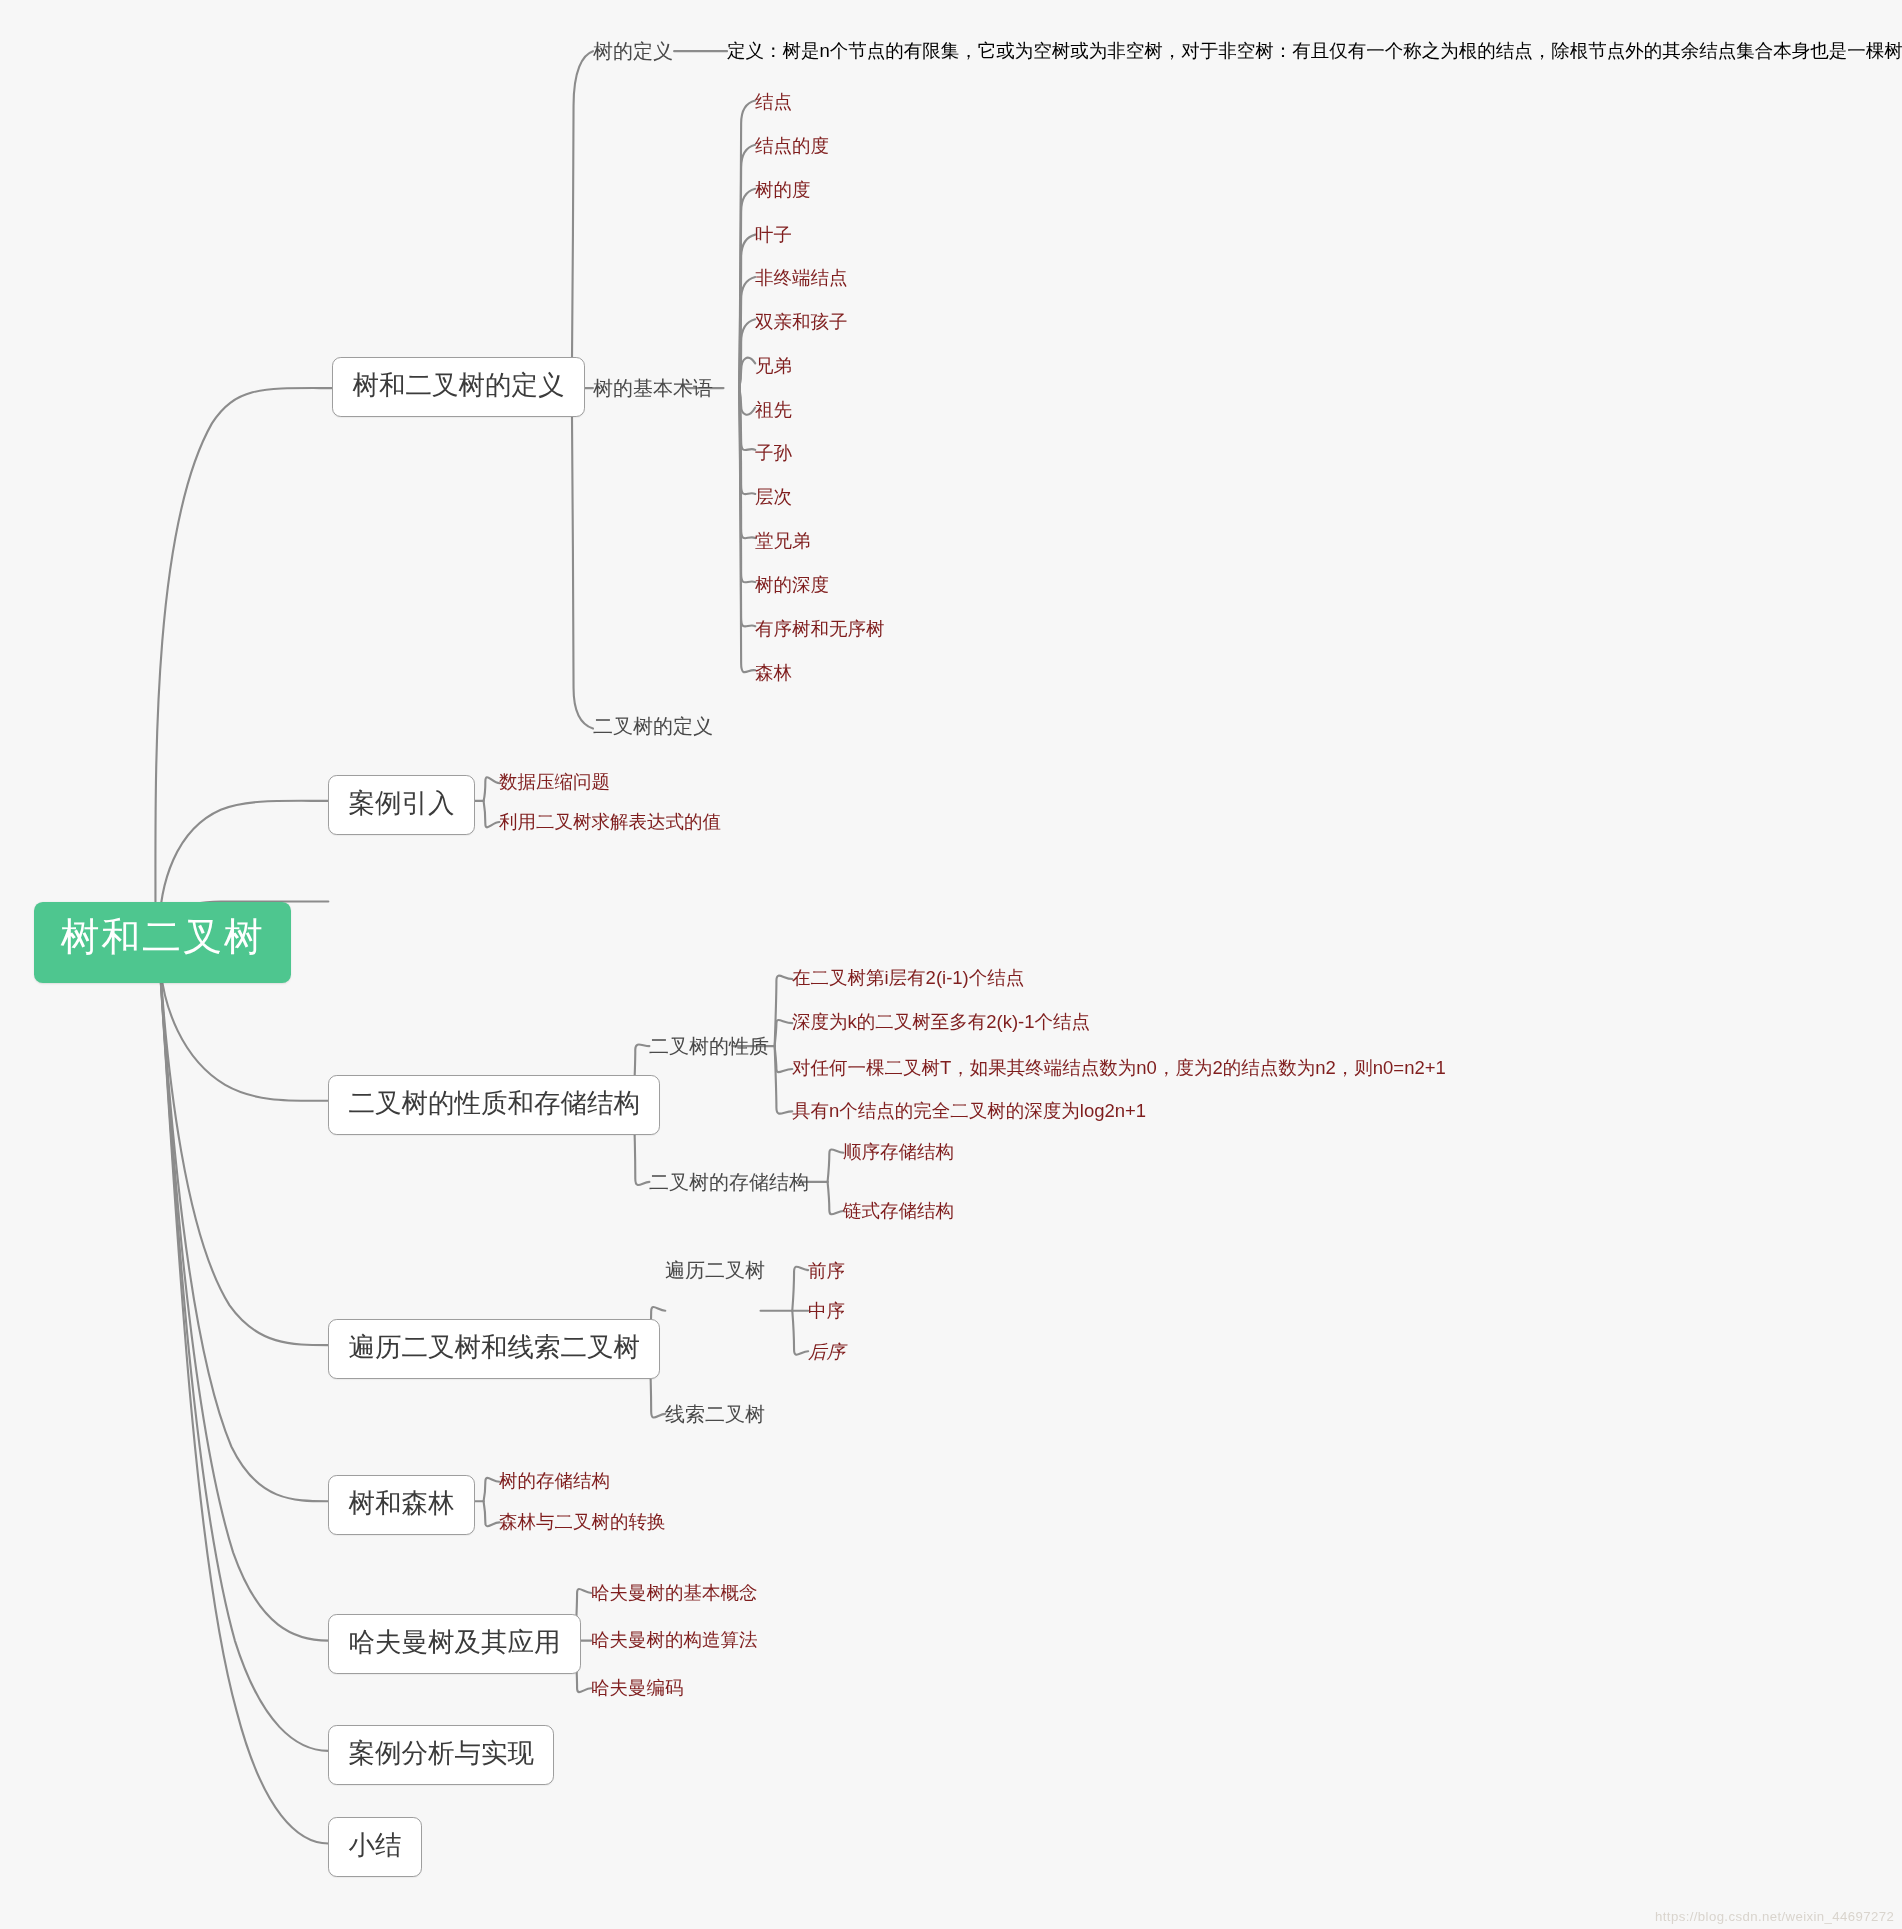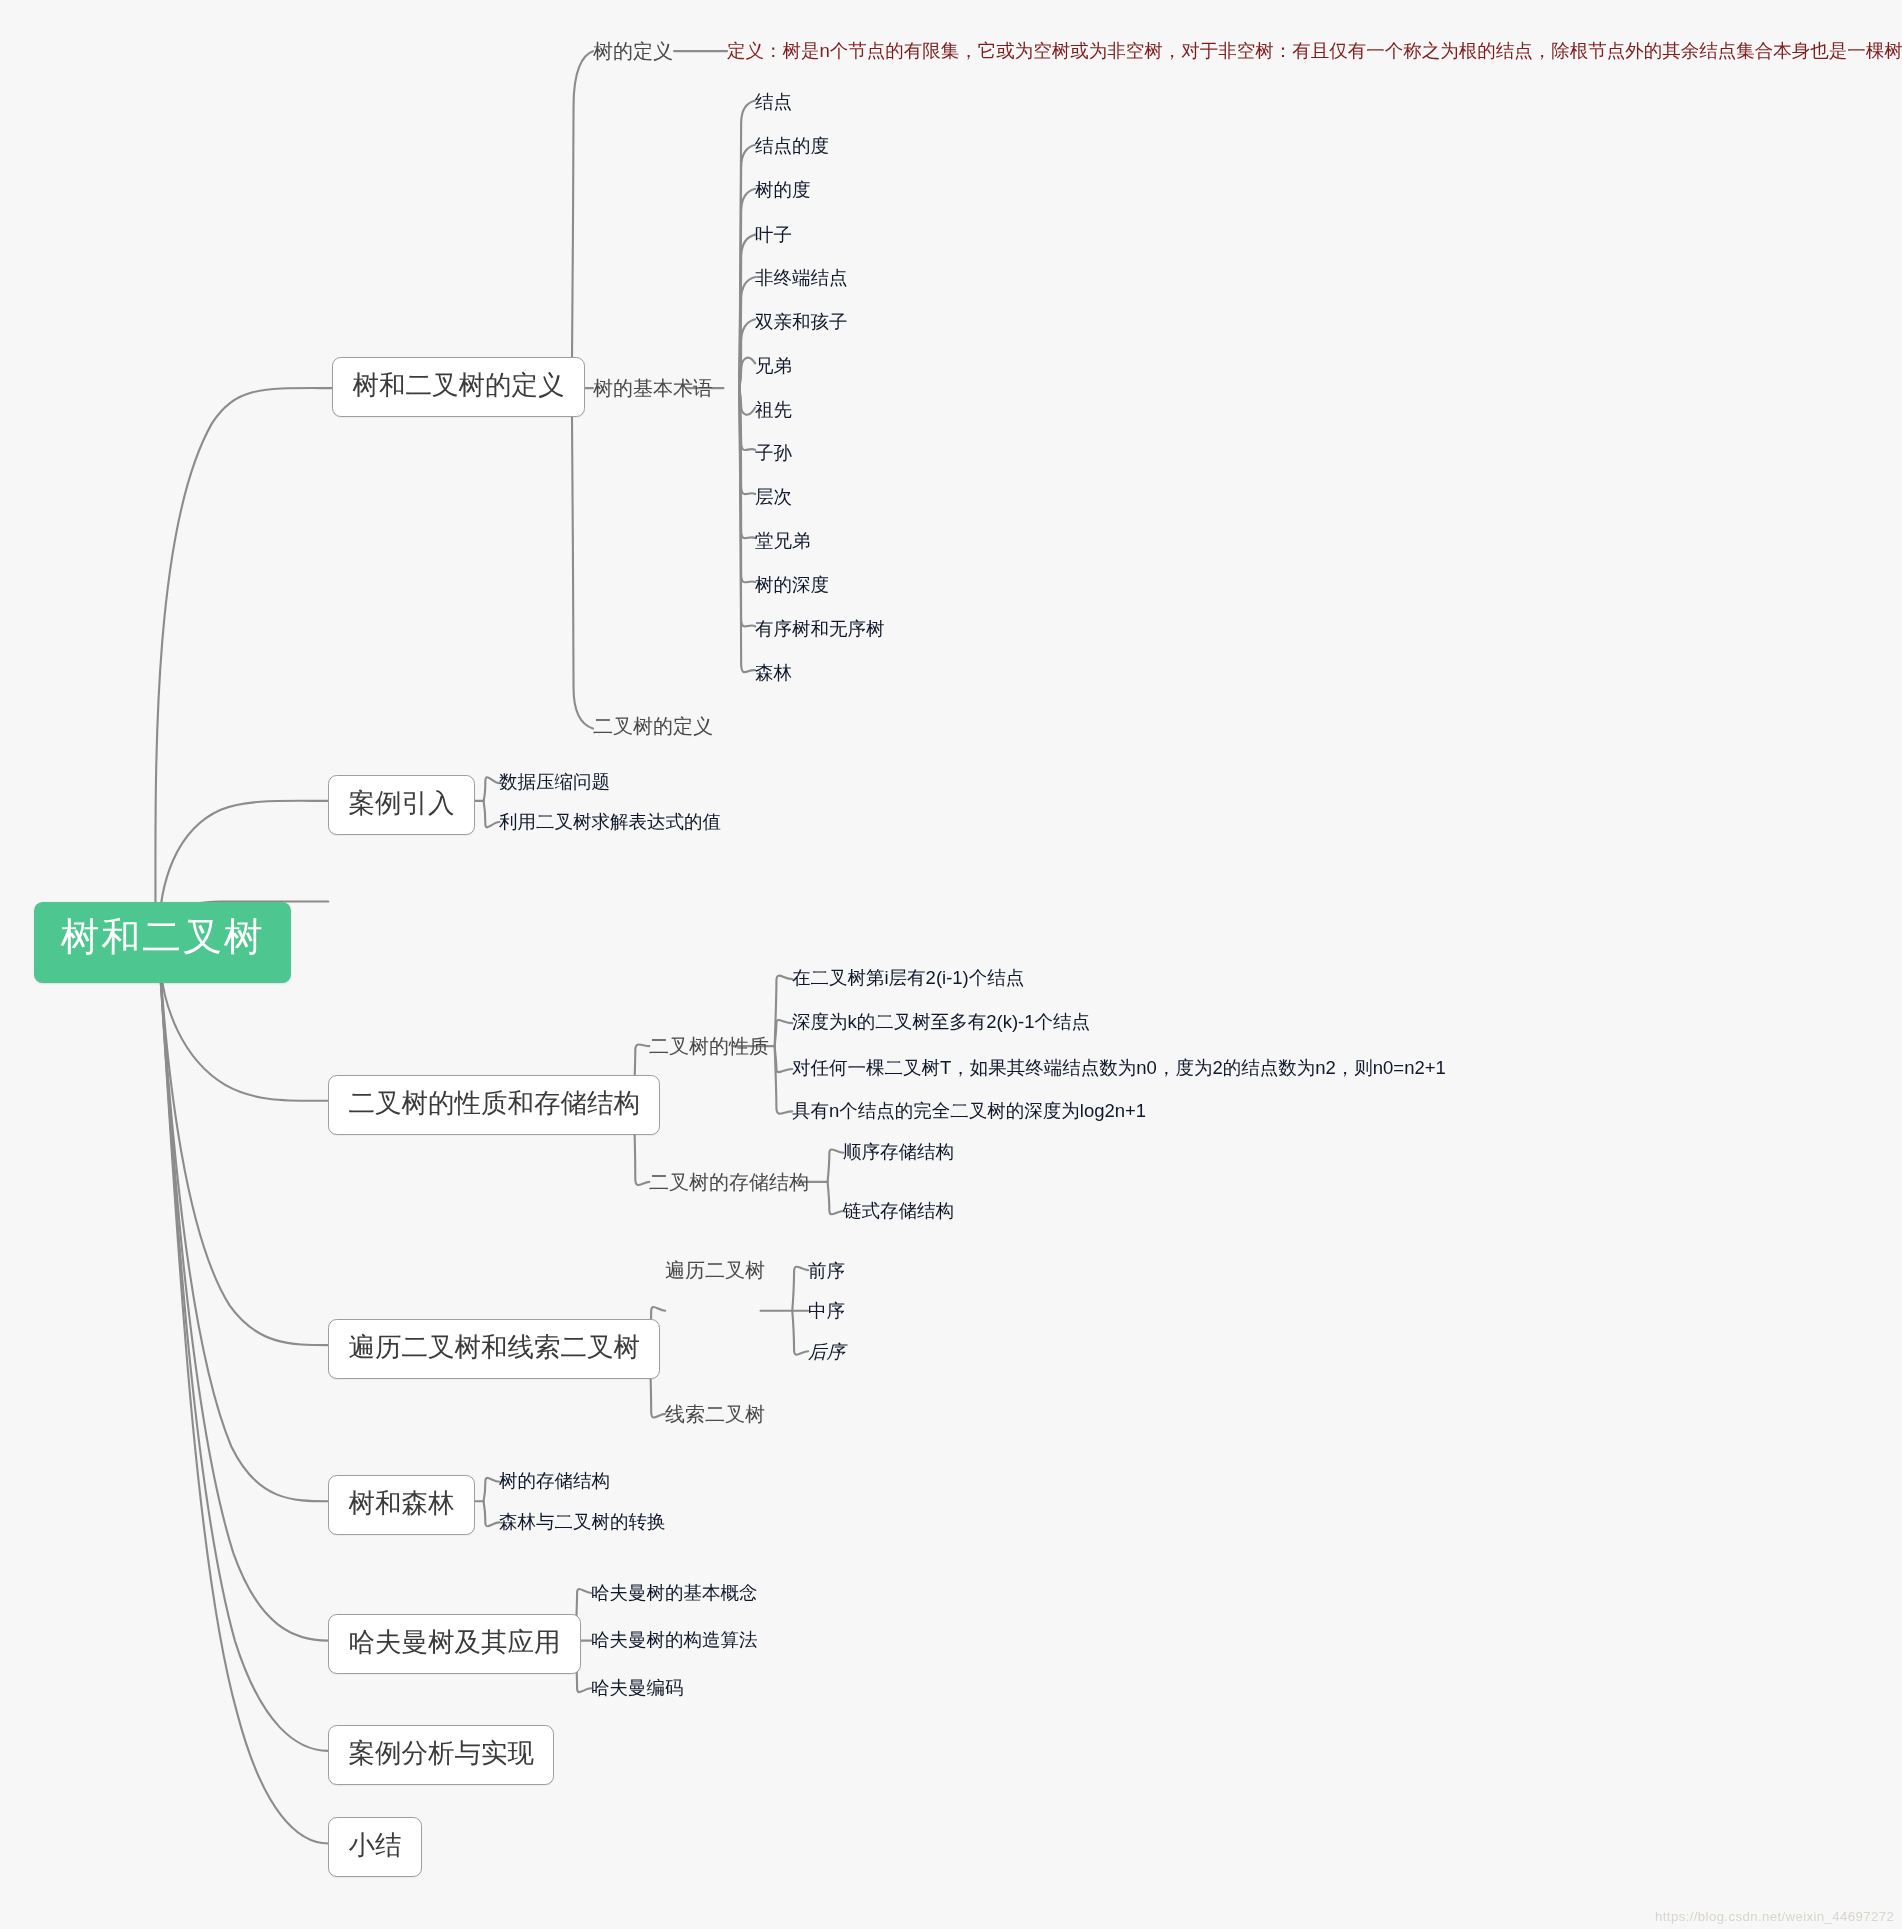--- a/index.html
+++ b/index.html
@@ -32,22 +32,22 @@
     border:0.9px solid #9e9e9e;
     border-radius:8.8px;
     color:#3b3b3b;
     font-size:26.5px;
     line-height:1;
     padding:14px 19.4px 17px 19.4px;
     box-shadow:0 0.9px 0.9px rgba(0,0,0,.05);
   }
   
   .l2{color:#4a4a4a;font-size:20px;line-height:1;}
-  .l3{color:#0f172a;font-size:18.5px;line-height:1;}
-  .defline{color:#7f1d1d;font-size:18.5px;line-height:1;}
+  .l3{color:#7f1d1d;font-size:18.5px;line-height:1;}
+  .defline{color:#000000;font-size:18.5px;line-height:1;}
 
   .watermark{
     position:absolute;
     right:8.8px;bottom:5.3px;
     color:#d9d4cd;
     font-size:13.2px;
     letter-spacing:0.4px;
   }
 </style>
 </head>

